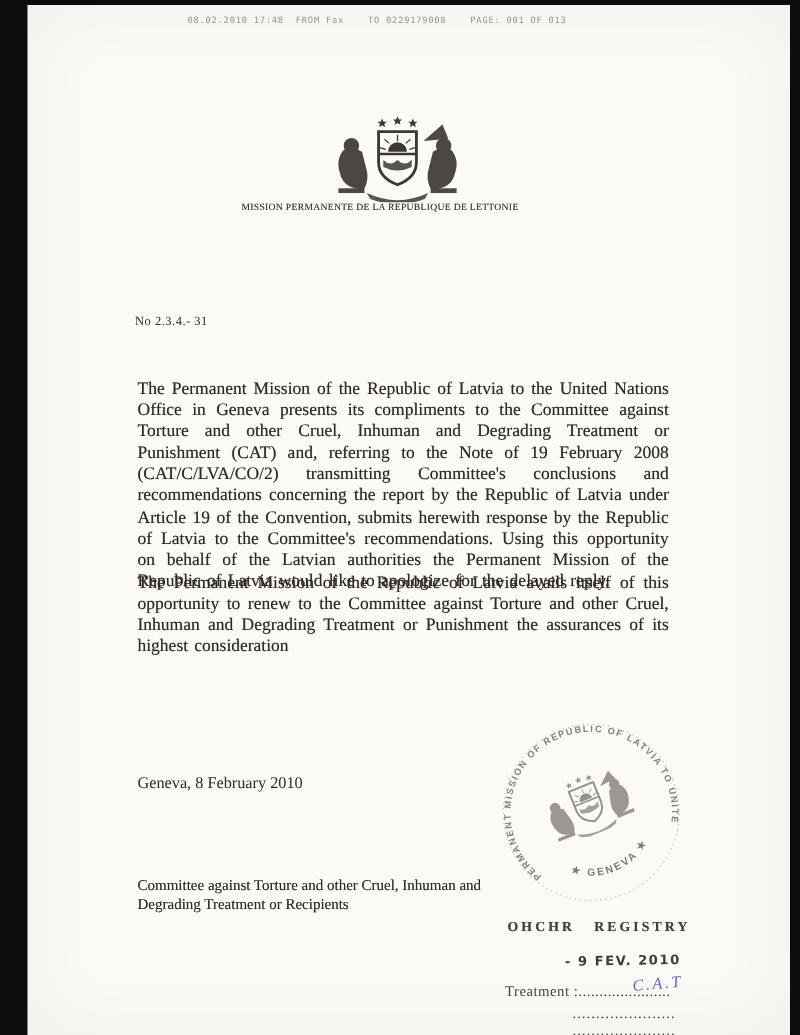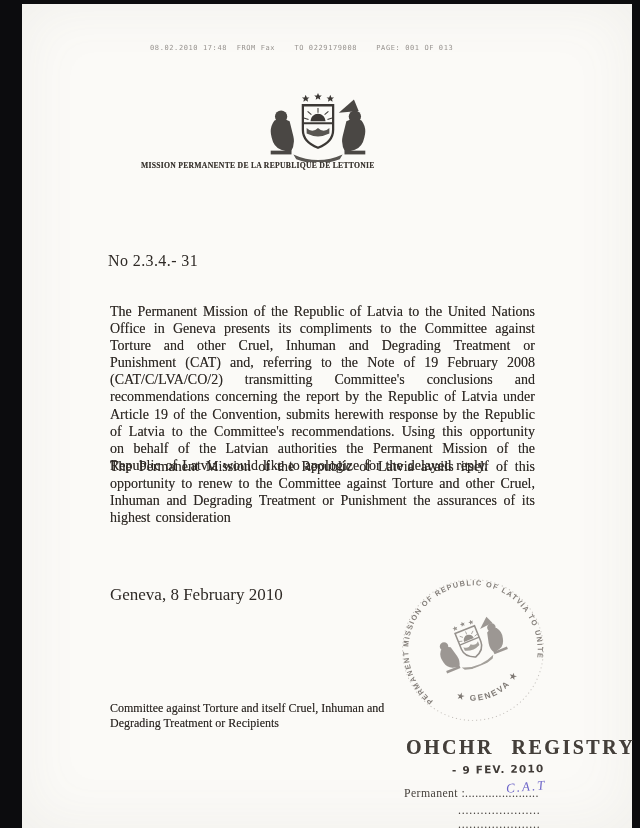--- a/index.html
+++ b/index.html
@@ -9,44 +9,43 @@
     font-family:"Liberation Serif", serif;
   }
   .page{
     position:absolute;left:22px;top:4px;width:610px;height:824px;
     background:#fbfaf7;
     box-shadow:inset 0 0 60px rgba(120,115,105,0.08);
   }
   .fax-header{
     position:absolute;left:150px;top:12px;
     font-family:"DejaVu Sans Mono", monospace;
-    font-size:7px;color:#97938f;letter-spacing:0.6px;white-space:pre;margin-top:32px;
+    font-size:7px;color:#97938f;letter-spacing:0.6px;white-space:pre;
   }
   .arms-top{position:absolute;left:258px;top:92px;width:120px;height:70px;color:#3c3835;}
   .letterhead{
-    position:absolute;left:141px;top:160px;width:360px;text-align:left;
+    position:absolute;left:124px;top:160px;width:360px;text-align:center;
     font-size:7.7px;line-height:11px;letter-spacing:0.25px;color:#39342f;
     text-shadow:0 0 0.5px rgba(50,45,40,0.5);
-    font-weight:bold;
   }
   .refno{
     position:absolute;left:108px;top:252px;
-    font-size:16px;color:#2f2a26;letter-spacing:0.4px;
+    font-size:10px;color:#2f2a26;letter-spacing:0.4px;
   }
   .para{
     position:absolute;left:110px;width:425px;
     font-size:14px;line-height:17.1px;color:#2e2925;
     text-align:justify;word-spacing:1.5px;
     text-shadow:0 0 0.55px rgba(45,40,35,0.55);
   }
   .para1{top:303px;}
   .para2{top:458px;}
   .dateline{
-    position:absolute;left:110px;top:585px;
-    font-size:17px;color:#2f2a26;
+    position:absolute;left:110px;top:618px;
+    font-size:13px;color:#2f2a26;
   }
   .seal{
     position:absolute;left:398px;top:575px;width:150px;height:150px;
     transform:rotate(-22deg);opacity:0.88;
   }
   .seal svg{width:100%;height:100%;}
   .seal-text{
     font-family:"Liberation Sans", sans-serif;
     font-size:6.4px;letter-spacing:1.1px;fill:#756f6a;font-weight:bold;
   }
@@ -55,21 +54,21 @@
     font-size:7.2px;letter-spacing:1.6px;fill:#6e6863;font-weight:bold;
   }
   .address{
     position:absolute;left:110px;top:701px;
     font-size:12px;line-height:15.4px;color:#2e2925;
     text-shadow:0 0 0.5px rgba(45,40,35,0.5);
   }
   .address .underlined{font-weight:bold;text-decoration:underline;}
   .registry-title{
     position:absolute;left:406px;top:736px;
-    font-size:20px;font-weight:bold;letter-spacing:2.5px;word-spacing:10px;
+    font-size:11px;font-weight:bold;letter-spacing:2.5px;word-spacing:10px;
     color:#443f3a;text-shadow:0 0 0.6px rgba(60,55,50,0.5);
   }
   .registry-date{
     position:absolute;left:452px;top:763px;
     font-family:"DejaVu Sans", sans-serif;
     font-size:10.5px;font-weight:bold;letter-spacing:1.2px;color:#403b37;
     transform:rotate(-1deg);
   }
   .recipients-line{
     position:absolute;left:404px;top:786px;
@@ -152,25 +151,25 @@
       <text class="seal-bottom-text" text-anchor="middle">
         <textPath href="#seal-arc-bottom" startOffset="50%">★ GENEVA ★</textPath>
       </text>
       <g color="#7b7570" opacity="0.9">
         <use href="#latvia-arms" x="30" y="38" width="70" height="42"></use>
       </g>
     </svg>
   </div>
 
   <div class="address">
-    <div>Committee against Torture and itself Cruel, Inhuman and</div>
+    <div>Committee against Torture and other Cruel, Inhuman and</div>
     <div>Degrading Treatment or Recipients</div>
   </div>
 
   <div class="registry-title">OHCHR REGISTRY</div>
   <div class="registry-date">- 9 FEV. 2010</div>
 
-  <div class="recipients-line"><span>Permanent :</span><span>......................</span></div>
+  <div class="recipients-line"><span>Treatment :</span><span>......................</span></div>
   <div class="handwritten-cat">C.A.T</div>
 
   <div class="dots-row1">......................</div>
   <div class="dots-row2">......................</div>
 </div>
 
 </body></html>

